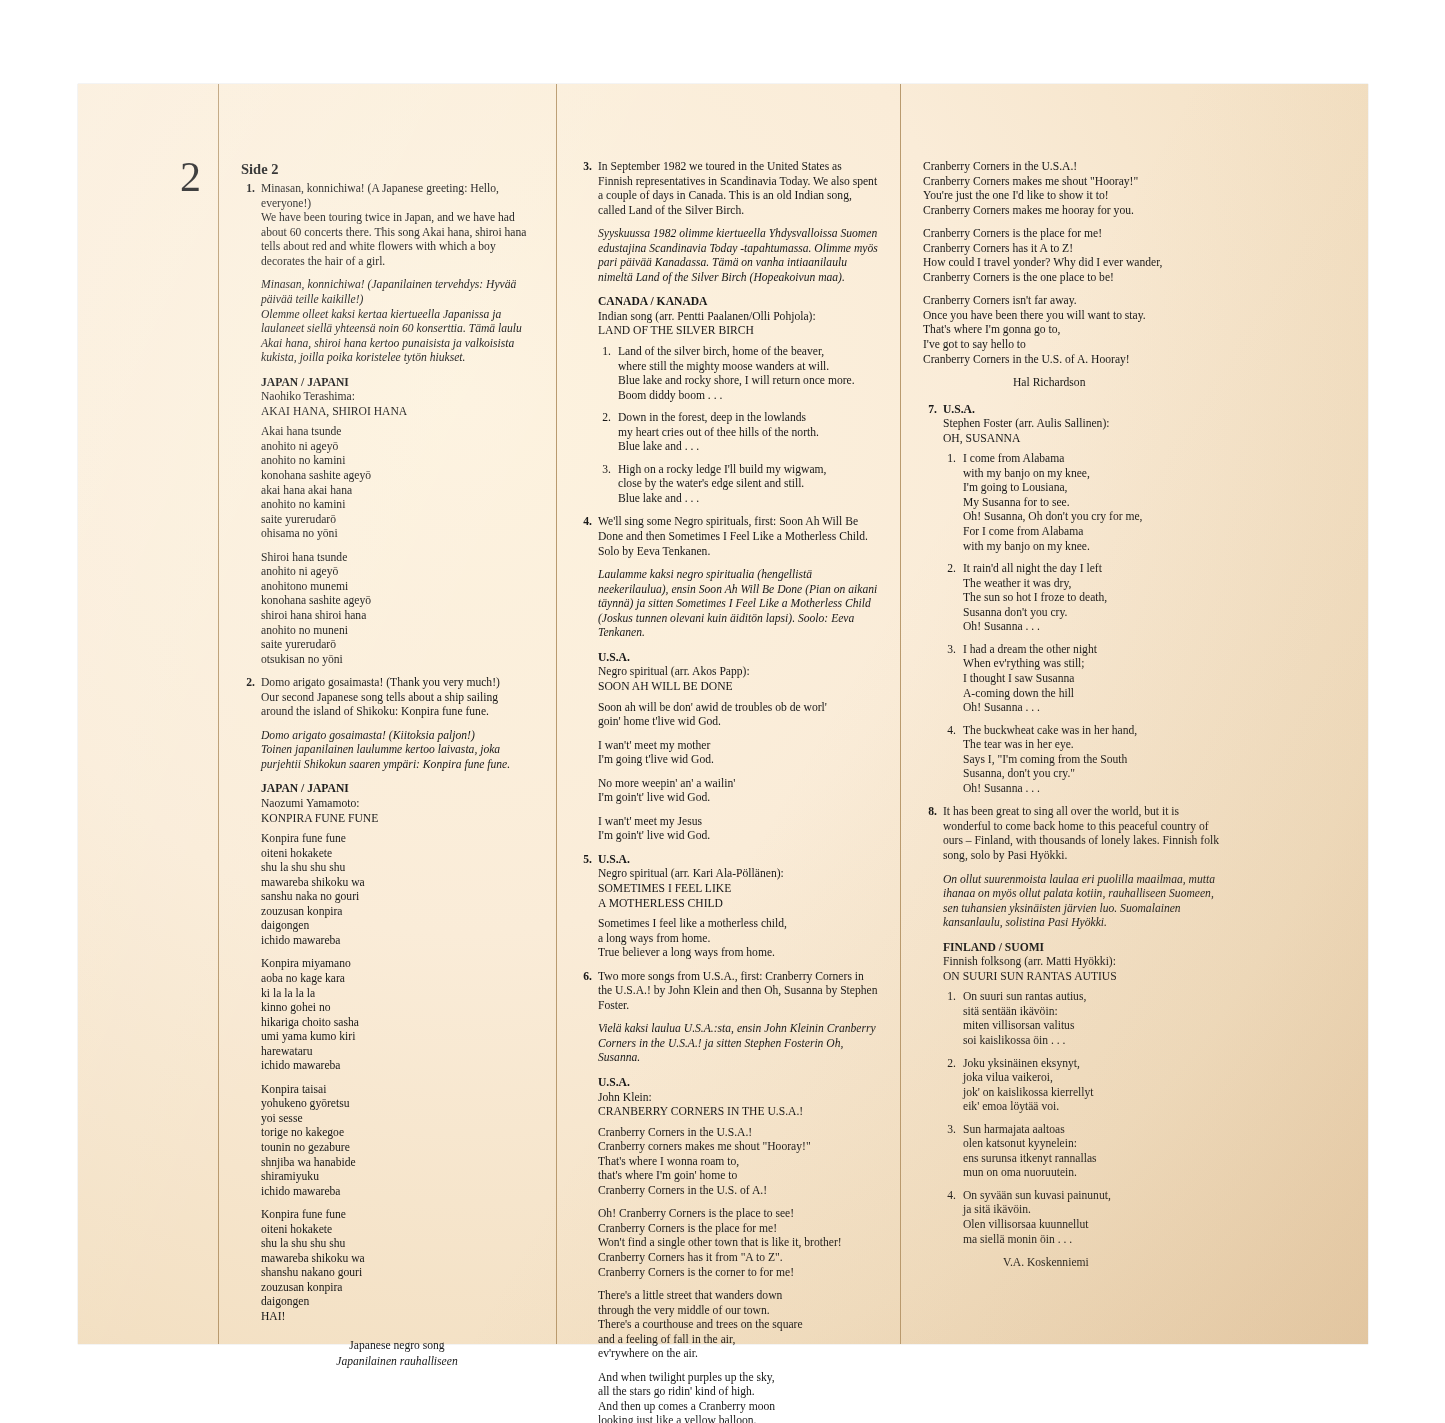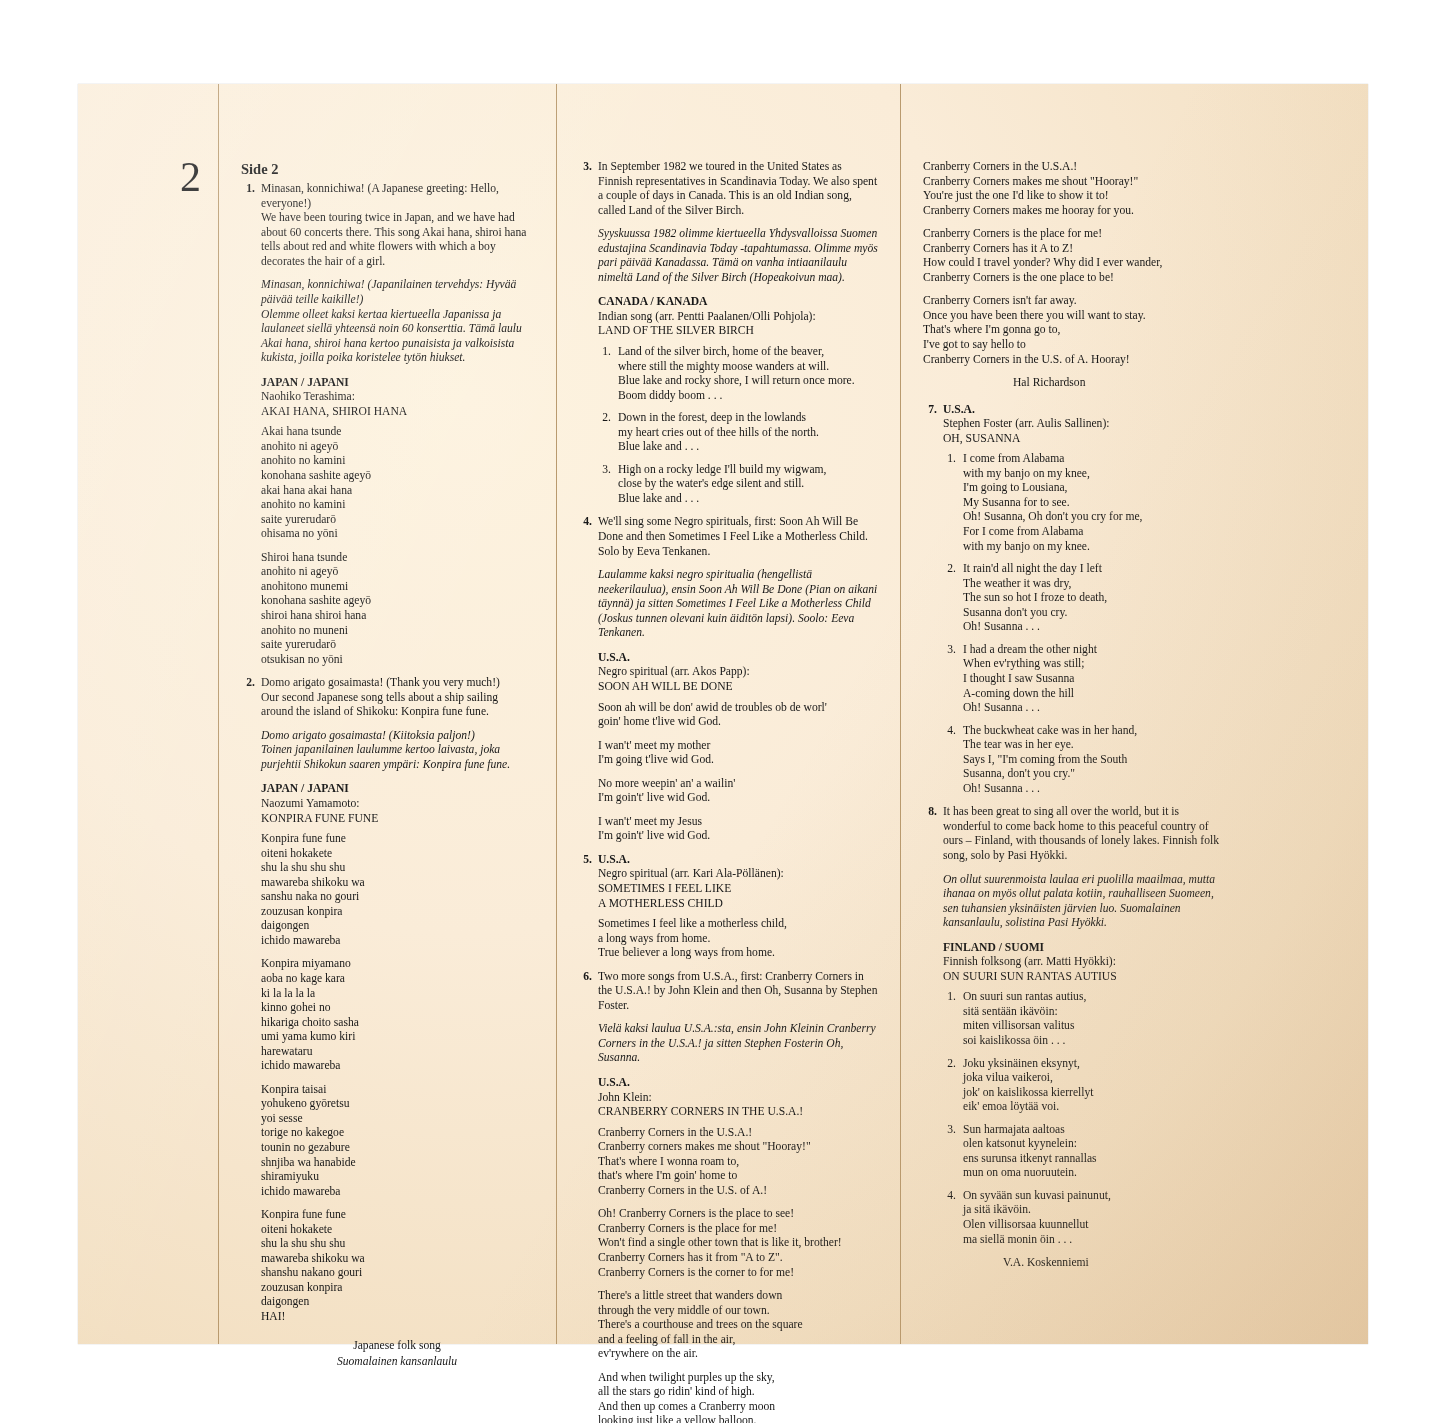--- a/index.html
+++ b/index.html
@@ -214,22 +214,22 @@
 shiramiyuku
 ichido mawareba</div>
         <div class="verse">Konpira fune fune
 oiteni hokakete
 shu la shu shu shu
 mawareba shikoku wa
 shanshu nakano gouri
 zouzusan konpira
 daigongen
 HAI!</div>
-        <div class="attrib">Japanese folk song</div>
-        <div class="attrib it" style="font-style:italic;text-align:center;margin-top:0;">Suomalainen kansanlaulu</div>
+        <div class="attrib">Japanese negro song</div>
+        <div class="attrib it" style="font-style:italic;text-align:center;margin-top:0;">Japanilainen rauhalliseen</div>
       </div>
     </div>
 
   </div>
 
   <div class="col" id="col2">
 
     <div class="item">
       <span class="num">3.</span>
       <div class="body">

